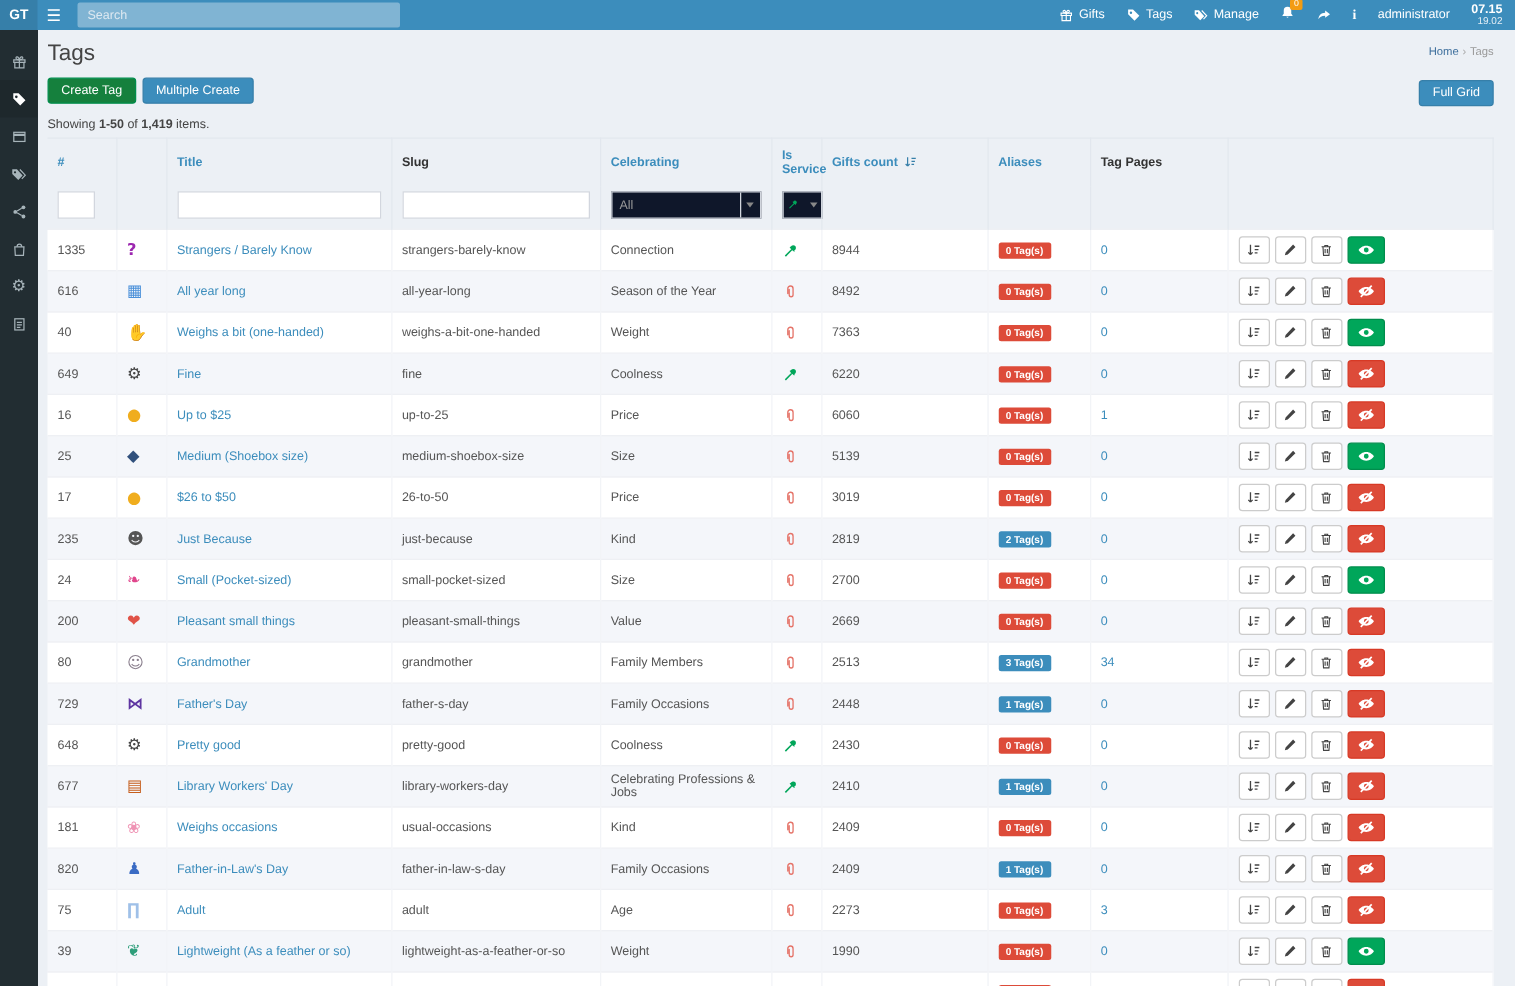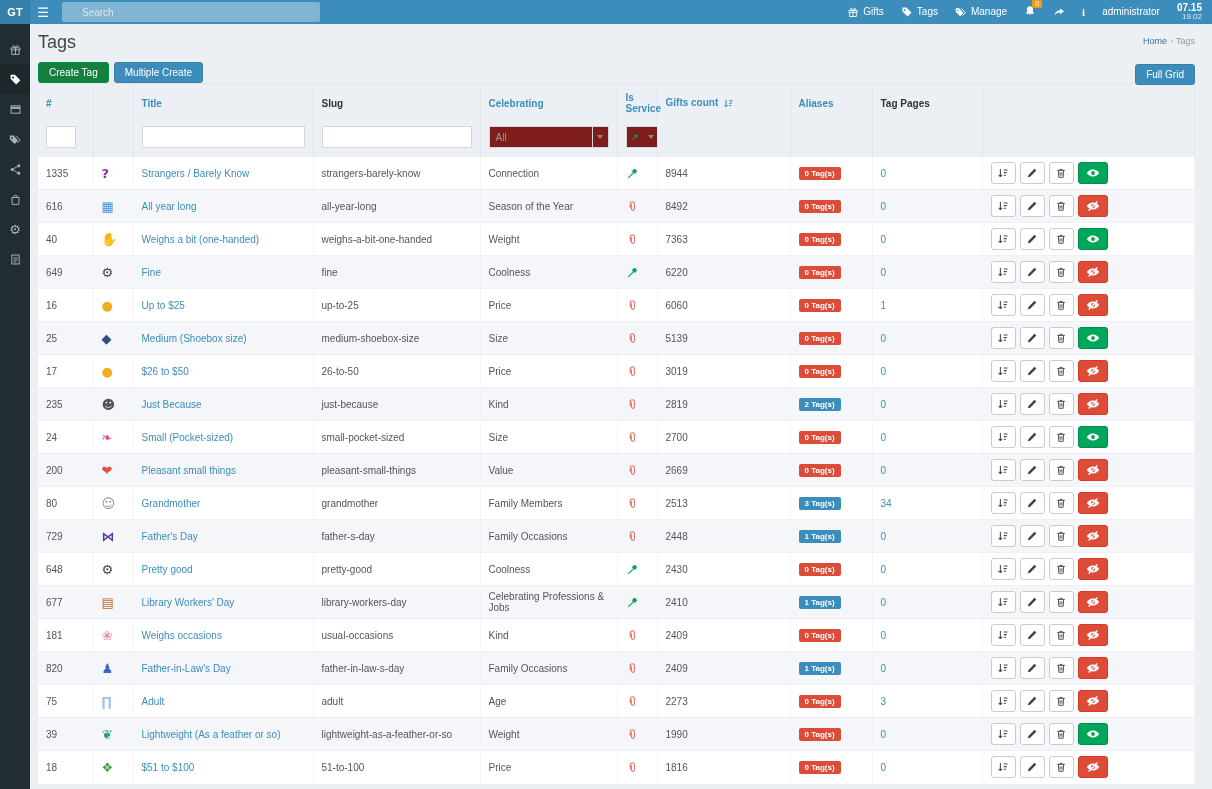--- a/index.html
+++ b/index.html
@@ -2,21 +2,21 @@
 <html><head>
 <meta charset="utf-8">
 <style>
   * { box-sizing: border-box; margin: 0; padding: 0; }
   html, body { width: 1212px; height: 789px; overflow: hidden; font-family: "Liberation Sans", sans-serif; background: #ecf0f5; }
 
   
   .navbar { position: fixed; top: 0; left: 0; right: 0; height: 24px; background: #3c8dbc; display: flex; align-items: center; z-index: 20; }
   .logo { width: 30px; height: 24px; background: #367fa9; color: #fff; font-size: 11px; font-weight: bold; display: flex; align-items: center; justify-content: center; flex: 0 0 30px; }
   .hamburger { color: #fff; font-size: 13px; width: 26px; text-align: center; cursor: pointer; }
-  .search-box { margin-left: 6px; width: 258px; height: 20px; background: rgba(255,255,255,.35); border: none; border-radius: 2px; padding: 0 20px; font-size: 10px; color: #f0f4f8; outline: none; }
+  .search-box { margin-left: 6px; width: 258px; height: 20px; background: rgba(255,255,255,.35); border: none; border-radius: 2px; padding: 0 8px; font-size: 10px; color: #f0f4f8; outline: none; }
   .search-box::placeholder { color: #dce8f1; }
   .nav-right { margin-left: auto; display: flex; align-items: center; gap: 17px; padding-right: 6px; }
   .nav-link { color: #fff; font-size: 10px; display: flex; align-items: center; gap: 4px; cursor: pointer; text-decoration: none; }
   .nav-ico { width: 12px; height: 12px; color: #fff; }
   .bell-wrap { position: relative; cursor: pointer; }
   .badge-top { position: absolute; top: -4px; right: -6px; background: #f39c12; color: #fff; font-size: 7px; padding: 0 3px; border-radius: 2px; line-height: 9px; }
   .info-glyph { color: #fff; font-size: 11px; font-weight: bold; font-family: "Liberation Serif", serif; cursor: pointer; }
   .clock { text-align: right; color: #fff; line-height: 1.05; padding-right: 4px; }
   .clock .d1 { font-size: 10px; font-weight: bold; }
   .clock .d2 { font-size: 8px; color: #e3edf5; }
@@ -52,21 +52,21 @@
   .col-id { width: 55px; } .col-ico { width: 40px; } .col-title { width: 180px; }
   .col-slug { width: 167px; } .col-coll { width: 137px; } .col-serv { width: 40px; }
   .col-gift { width: 133px; } .col-alias { width: 82px; } .col-pages { width: 110px; } .col-act { width: auto; }
   .grid tbody tr { background: #fff; border-top: 1px solid #eef0f4; height: 33px; }
   .grid tbody tr.even { background: #f4f6fa; }
   .grid tbody td { border-right: 1px solid #f2f4f7; color: #555; }
   .grid tbody a { color: #3c8dbc; text-decoration: none; }
   .emoji { font-family: "DejaVu Sans", sans-serif; font-size: 13px; font-weight: bold; }
   .flt-input { height: 22px; border: 1px solid #d2d6de; width: 100%; padding: 0 5px; font-size: 10px; color: #444; outline: none; background: #fff; }
   .flt-small { width: 30px; }
-  .select-ui { height: 22px; background: #7f1d1d; border: 1px solid #d2d6de; display: flex; align-items: center; font-size: 10px; color: #999; cursor: pointer; }
+  .select-ui { height: 22px; background: #0f172a; border: 1px solid #d2d6de; display: flex; align-items: center; font-size: 10px; color: #999; cursor: pointer; }
   .select-ui .val { flex: 1; padding: 0 6px; overflow: hidden; }
   .select-ui .arrow-seg { width: 16px; align-self: stretch; border-left: 1px solid #d2d6de; display: flex; align-items: center; justify-content: center; color: #888; }
   .caret { width: 0; height: 0; border-left: 3px solid transparent; border-right: 3px solid transparent; border-top: 4px solid #888; }
   .mini-select { width: 32px; }
   .svgi { display: inline-block; vertical-align: middle; }
   .serv-pin { color: #00a65a; } .serv-clip { color: #e57368; }
   .serv-ico { width: 13px; height: 13px; }
   .badge { display: inline-block; color: #fff; font-size: 8px; font-weight: bold; padding: 2px 6px; border-radius: 2px; }
   .badge.danger { background: #dd4b39; } .badge.primary { background: #3c8dbc; }
   .act-wrap { display: flex; gap: 4px; align-items: center; }
@@ -255,20 +255,21 @@
       <a>Home</a><span class="crumb-sep">›</span><span>Tags</span>
     </div>
   </div>
 
   <div class="btn-row">
     <button class="btn btn-green">Create Tag</button>
     <button class="btn btn-blue">Multiple Create</button>
     <button class="btn btn-blue full-grid">Full Grid</button>
   </div>
 
+  <div class="summary"><span>Showing </span><b>1-50</b><span> of </span><b>1,419</b><span> items.</span></div>
 
   <table class="grid">
     <thead>
       <tr>
         <th class="col-id"><a>#</a></th>
         <th class="col-ico"></th>
         <th class="col-title"><a>Title</a></th>
         <th class="col-slug">Slug</th>
         <th class="col-coll"><a>Celebrating</a></th>
         <th class="col-serv"><a>Is Service</a></th>

